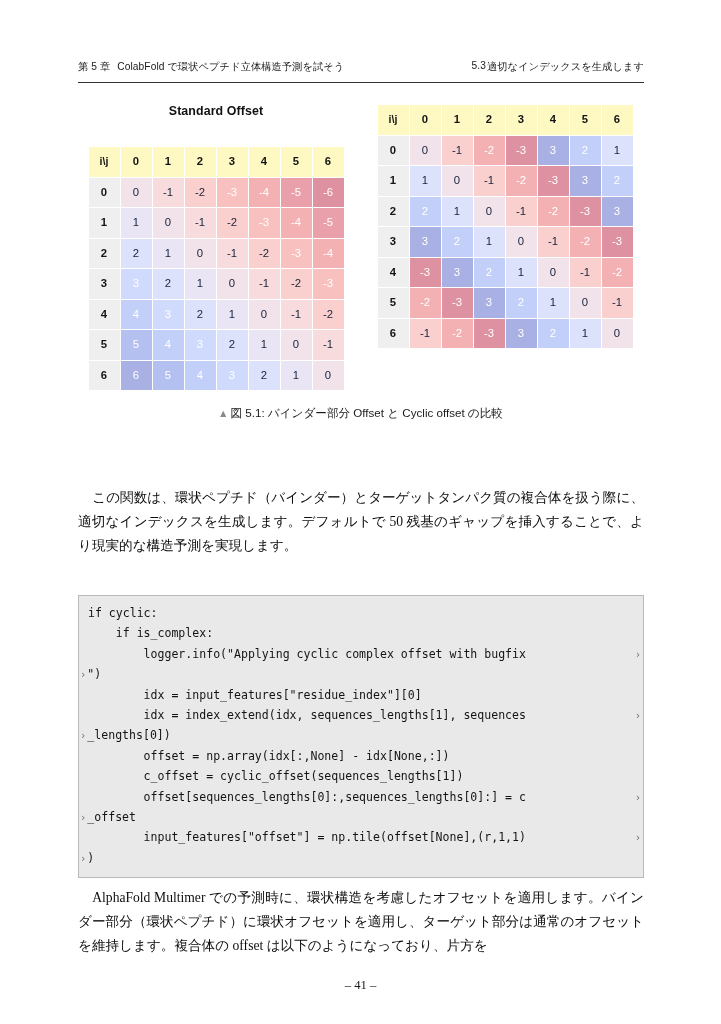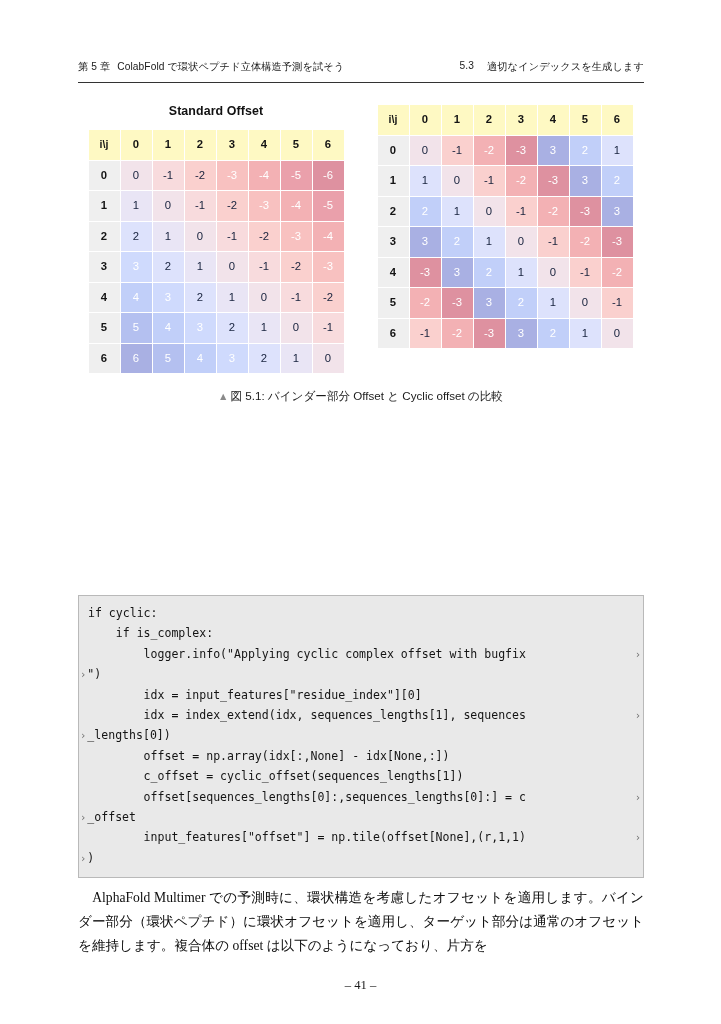--- a/index.html
+++ b/index.html
@@ -34,42 +34,42 @@
     display: flex;
     align-items: flex-start;
     justify-content: space-between;
     font-family: "Liberation Sans", "DejaVu Sans", sans-serif;
     font-size: 10.2px;
     letter-spacing: 0.1px;
     color: #1a1a1a;
     white-space: nowrap;
   }
   .runhead .left  { display: flex; gap: 7px; }
-  .runhead .right { display: flex; gap: 13px; }
+  .runhead .right { display: flex; gap: 1px; }
 
   
   .figure {
     position: absolute;
     left: 0;
     top: 104px;
     width: 721px;
   }
   .tables-row {
     display: flex;
     justify-content: center;
     gap: 29px;
   }
   .tbl-block { width: 260px; }
   .tbl-title {
     text-align: center;
     font-family: "Liberation Sans", "DejaVu Sans", sans-serif;
     font-weight: bold;
     font-size: 12.4px;
     color: #111;
-    margin-bottom: 11px;
+    margin-bottom: 28px;
     letter-spacing: 0.1px;
   }
   table.matrix {
     border-collapse: separate;
     border-spacing: 1.4px;
     width: 256px;
     background: #ffffff;
     table-layout: fixed;
     margin: 0 auto;
   }
@@ -383,20 +383,21 @@
           </table>
       </div>
 
     </div>
 
     <div class="caption">
       <span class="tri">▲</span><span>図 5.1: バインダー部分 Offset と Cyclic offset の比較</span>
     </div>
   </div>
 
+  <div class="para indent" style="top:486px;">この関数は、環状ペプチド（バインダー）とターゲットタンパク質の複合体を扱う際に、適切なインデックスを生成します。デフォルトで 50 残基のギャップを挿入することで、より現実的な構造予測を実現します。</div>
 
 
   <div class="codeblock" id="code-block"><div class="codeline"><span>if cyclic:</span></div><div class="codeline"><span>    if is_complex:</span></div><div class="codeline"><span>        logger.info("Applying cyclic complex offset with bugfix</span><span class="wrapend">›</span></div><div class="codeline cont"><span class="wrapstart">›</span><span>")</span></div><div class="codeline"><span>        idx = input_features["residue_index"][0]</span></div><div class="codeline"><span>        idx = index_extend(idx, sequences_lengths[1], sequences</span><span class="wrapend">›</span></div><div class="codeline cont"><span class="wrapstart">›</span><span>_lengths[0])</span></div><div class="codeline"><span>        offset = np.array(idx[:,None] - idx[None,:])</span></div><div class="codeline"><span>        c_offset = cyclic_offset(sequences_lengths[1])</span></div><div class="codeline"><span>        offset[sequences_lengths[0]:,sequences_lengths[0]:] = c</span><span class="wrapend">›</span></div><div class="codeline cont"><span class="wrapstart">›</span><span>_offset</span></div><div class="codeline"><span>        input_features["offset"] = np.tile(offset[None],(r,1,1)</span><span class="wrapend">›</span></div><div class="codeline cont"><span class="wrapstart">›</span><span>)</span></div></div>
 
   <div class="para indent" style="top:886px;">AlphaFold Multimer での予測時に、環状構造を考慮したオフセットを適用します。バインダー部分（環状ペプチド）に環状オフセットを適用し、ターゲット部分は通常のオフセットを維持します。複合体の offset は以下のようになっており、片方を</div>
 
   <div class="folio">– 41 –</div>
 
 </div>
 

